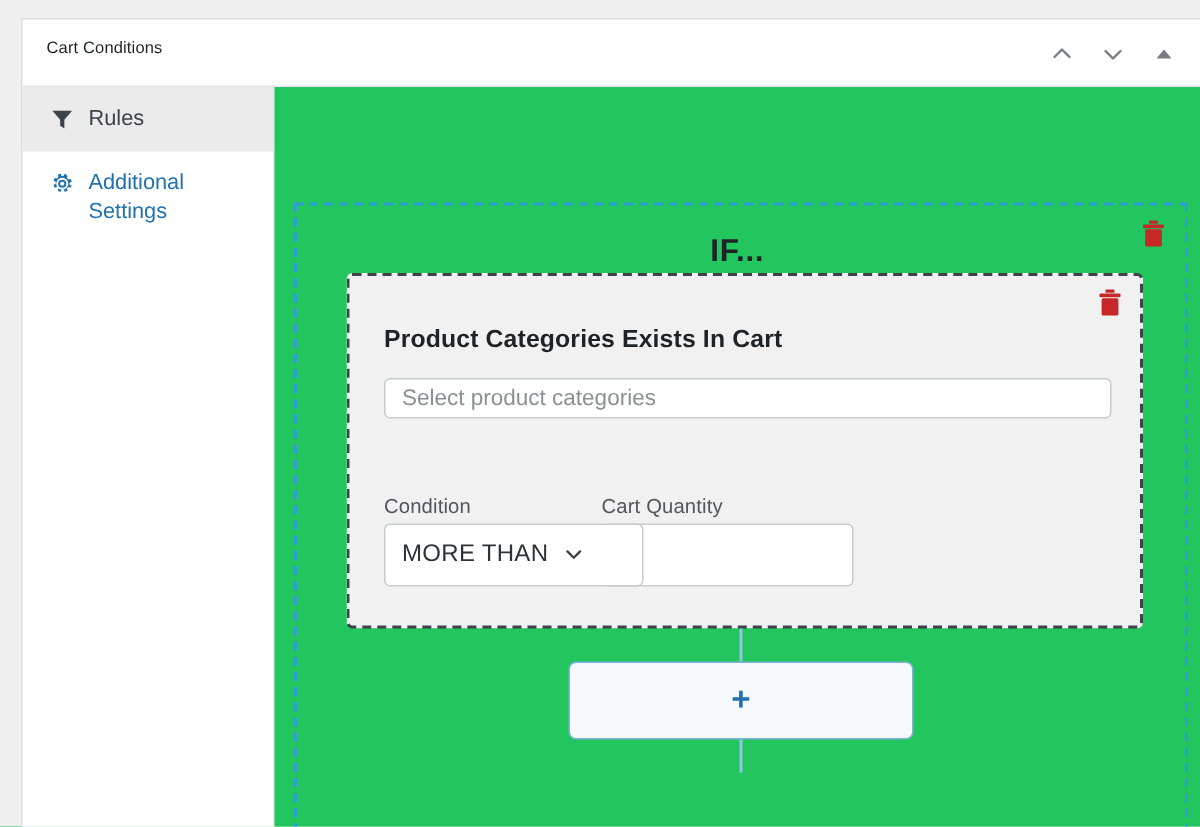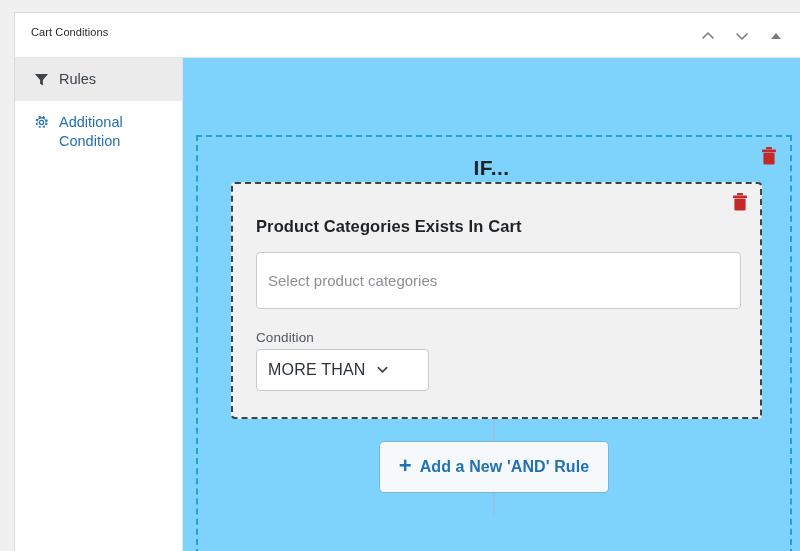--- a/index.html
+++ b/index.html
@@ -107,21 +107,21 @@
     align-items: center;
     justify-content: center;
   }
   .side-ico svg { display: block; }
   .side-label { flex: 1 1 auto; }
 
   
   .main {
     position: relative;
     flex: 1 1 auto;
-    background: #7dd3fc;
+    background: #22c55e;
   }
   .if-title {
     position: absolute;
     left: 0;
     right: 0;
     top: 98px;
     text-align: center;
     font-size: 21px;
     font-weight: bold;
     color: #1d2327;
@@ -191,21 +191,21 @@
   }
 
   .categories-field {
     position: absolute;
     left: 23px;
     top: 68px;
     width: 485px;
   }
   .cat-input {
     width: 100%;
-    height: 57px;
+    height: 27px;
     background: #ffffff;
     border: 1px solid #c8cbce;
     border-radius: 4px;
     box-sizing: border-box;
     display: flex;
     align-items: center;
     padding: 0 11px;
     font-size: 15px;
     color: #8c8f94;
     cursor: text;
@@ -342,21 +342,21 @@
         </span>
         <span class="side-label">Rules</span>
       </div>
       <div class="side-item link">
         <span class="side-ico">
           <svg width="15" height="15" viewBox="0 0 16 16" fill="#2271b1">
             <path d="M8 5.1A2.9 2.9 0 1 0 8 10.9 2.9 2.9 0 0 0 8 5.1zm0 4.4A1.5 1.5 0 1 1 8 6.5a1.5 1.5 0 0 1 0 3z"></path>
             <path d="M14.4 9.2l-1.2-.4a5.3 5.3 0 0 0 0-1.6l1.2-.4a.5.5 0 0 0 .3-.6l-.5-1.3a.5.5 0 0 0-.6-.3l-1.2.4a5.3 5.3 0 0 0-1.1-1.1l.4-1.2a.5.5 0 0 0-.3-.6L10.1.9a.5.5 0 0 0-.6.3l-.4 1.2a5.3 5.3 0 0 0-1.6 0L7.1 1.2a.5.5 0 0 0-.6-.3l-1.3.5a.5.5 0 0 0-.3.6l.4 1.2a5.3 5.3 0 0 0-1.1 1.1l-1.2-.4a.5.5 0 0 0-.6.3l-.5 1.3a.5.5 0 0 0 .3.6l1.2.4a5.3 5.3 0 0 0 0 1.6l-1.2.4a.5.5 0 0 0-.3.6l.5 1.3a.5.5 0 0 0 .6.3l1.2-.4a5.3 5.3 0 0 0 1.1 1.1l-.4 1.2a.5.5 0 0 0 .3.6l1.3.5a.5.5 0 0 0 .6-.3l.4-1.2a5.3 5.3 0 0 0 1.6 0l.4 1.2a.5.5 0 0 0 .6.3l1.3-.5a.5.5 0 0 0 .3-.6l-.4-1.2a5.3 5.3 0 0 0 1.1-1.1l1.2.4a.5.5 0 0 0 .6-.3l.5-1.3a.5.5 0 0 0-.3-.6zM8 12.3A4.3 4.3 0 1 1 8 3.7a4.3 4.3 0 0 1 0 8.6z"></path>
           </svg>
         </span>
-        <span class="side-label">Additional Condition</span>
+        <span class="side-label">Additional Settings</span>
       </div>
     </div>
 
     <div class="main">
 
       <div class="if-title">IF...</div>
 
       <div class="group">
 
         <div class="group-del">
@@ -393,29 +393,32 @@
                   <span>MORE THAN</span>
                 </div>
                 <span class="sel-chev">
                   <svg width="15" height="15" viewBox="0 0 16 16" fill="none" stroke="#3c434a" stroke-width="1.7" stroke-linecap="round" stroke-linejoin="round">
                       <polyline points="3.5,6 8,10.5 12.5,6"></polyline>
                     </svg>
                 </span>
               </div>
             </div>
 
+            <div>
+              <div class="field-label">Cart Quantity</div>
+              <input class="qty-box" type="text" value="" style="">
+            </div>
           </div>
 
         </div>
 
         <div class="conn conn-top"></div>
 
         <button class="add-btn">
           <span class="plus">+</span>
-          <span>Add a New 'AND' Rule</span>
         </button>
 
         <div class="conn conn-bottom"></div>
 
       </div>
 
     </div>
 
   </div>
 </div>

